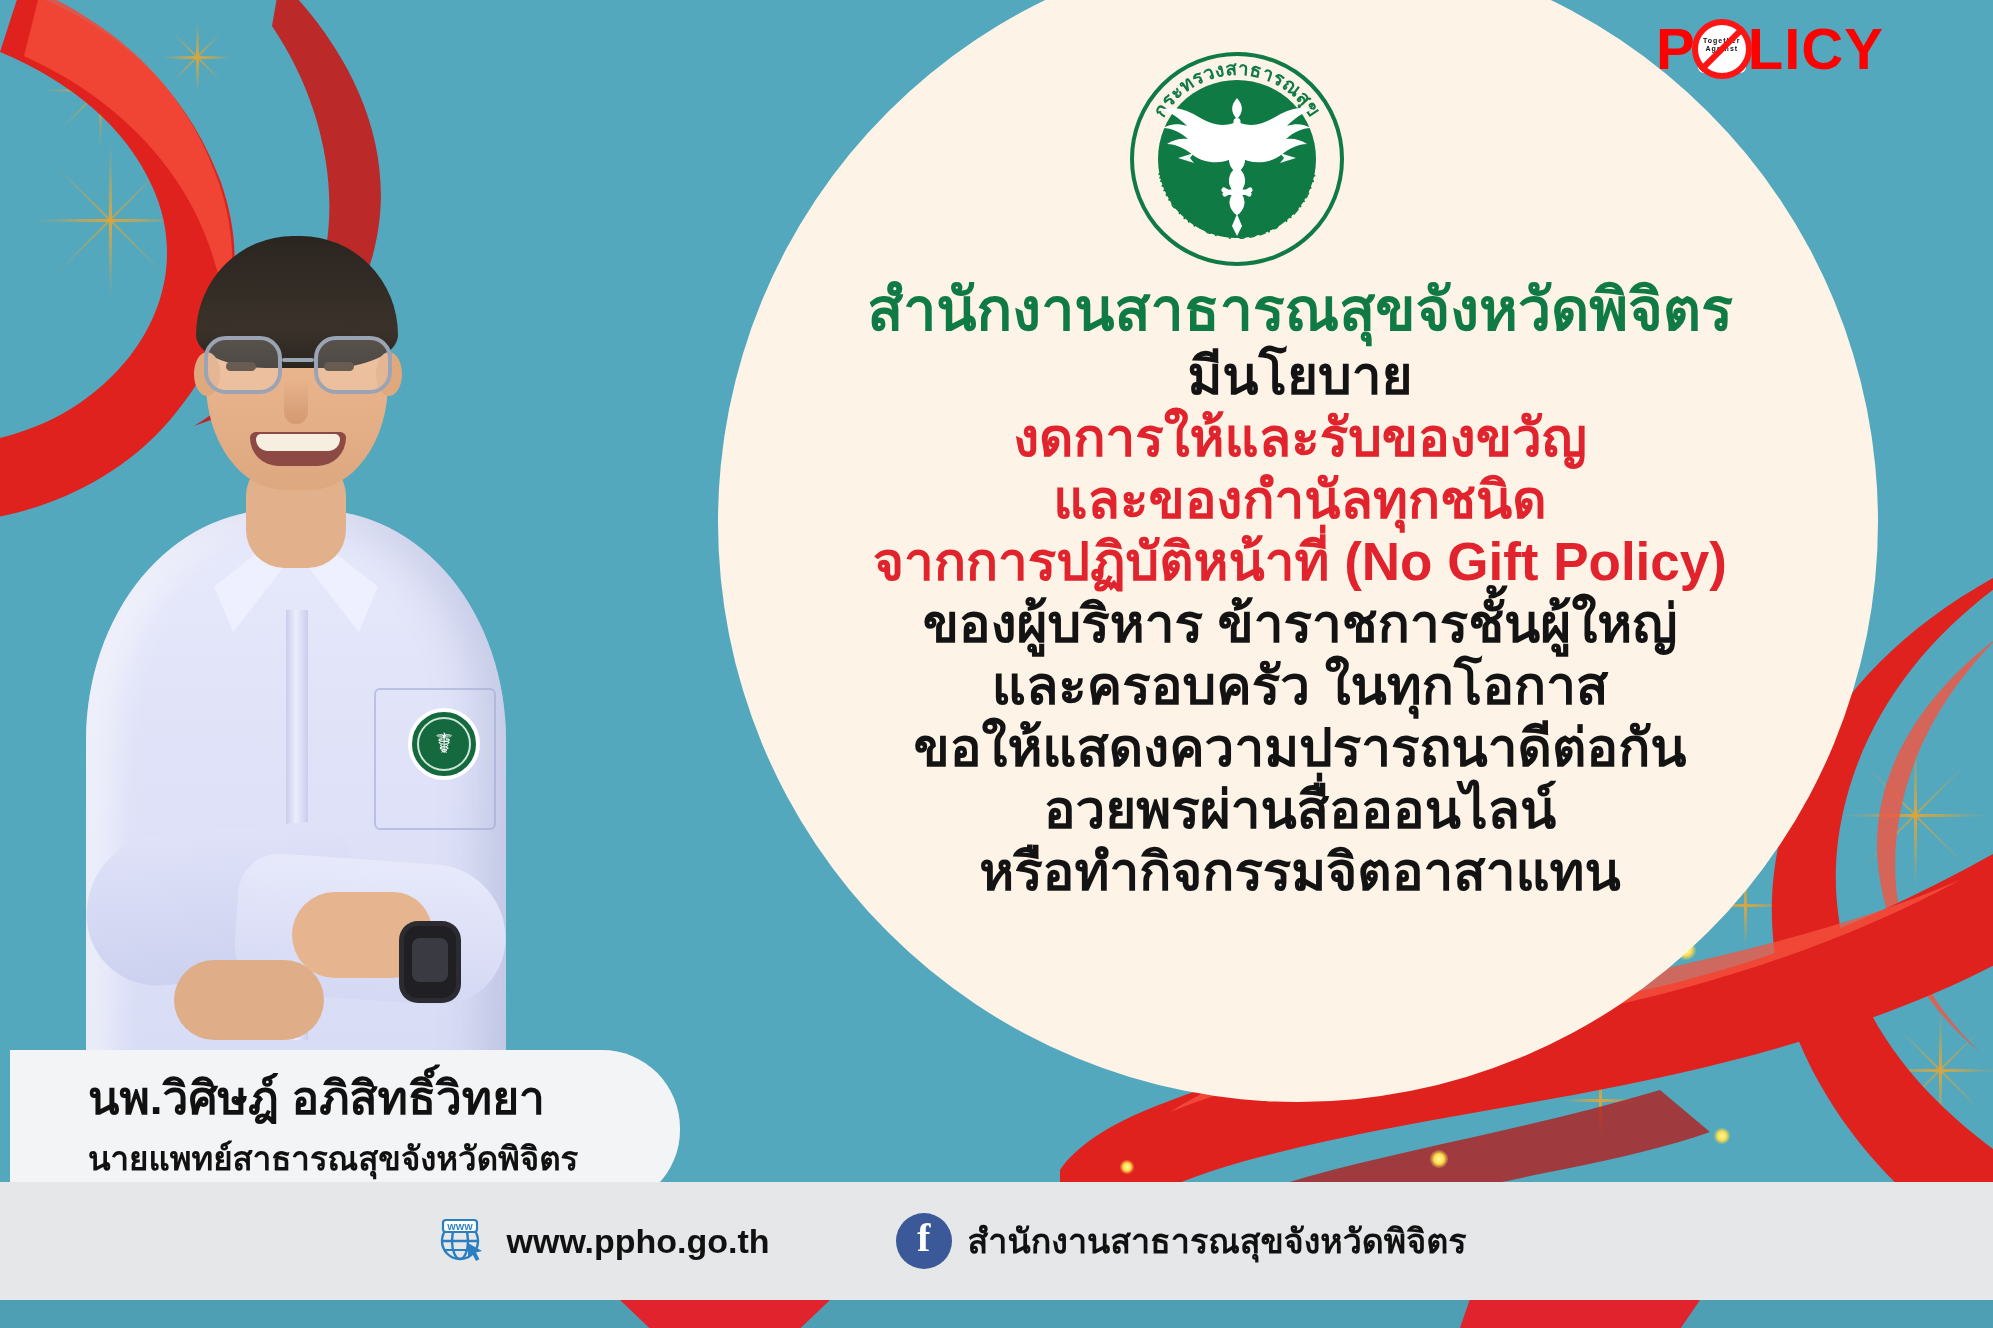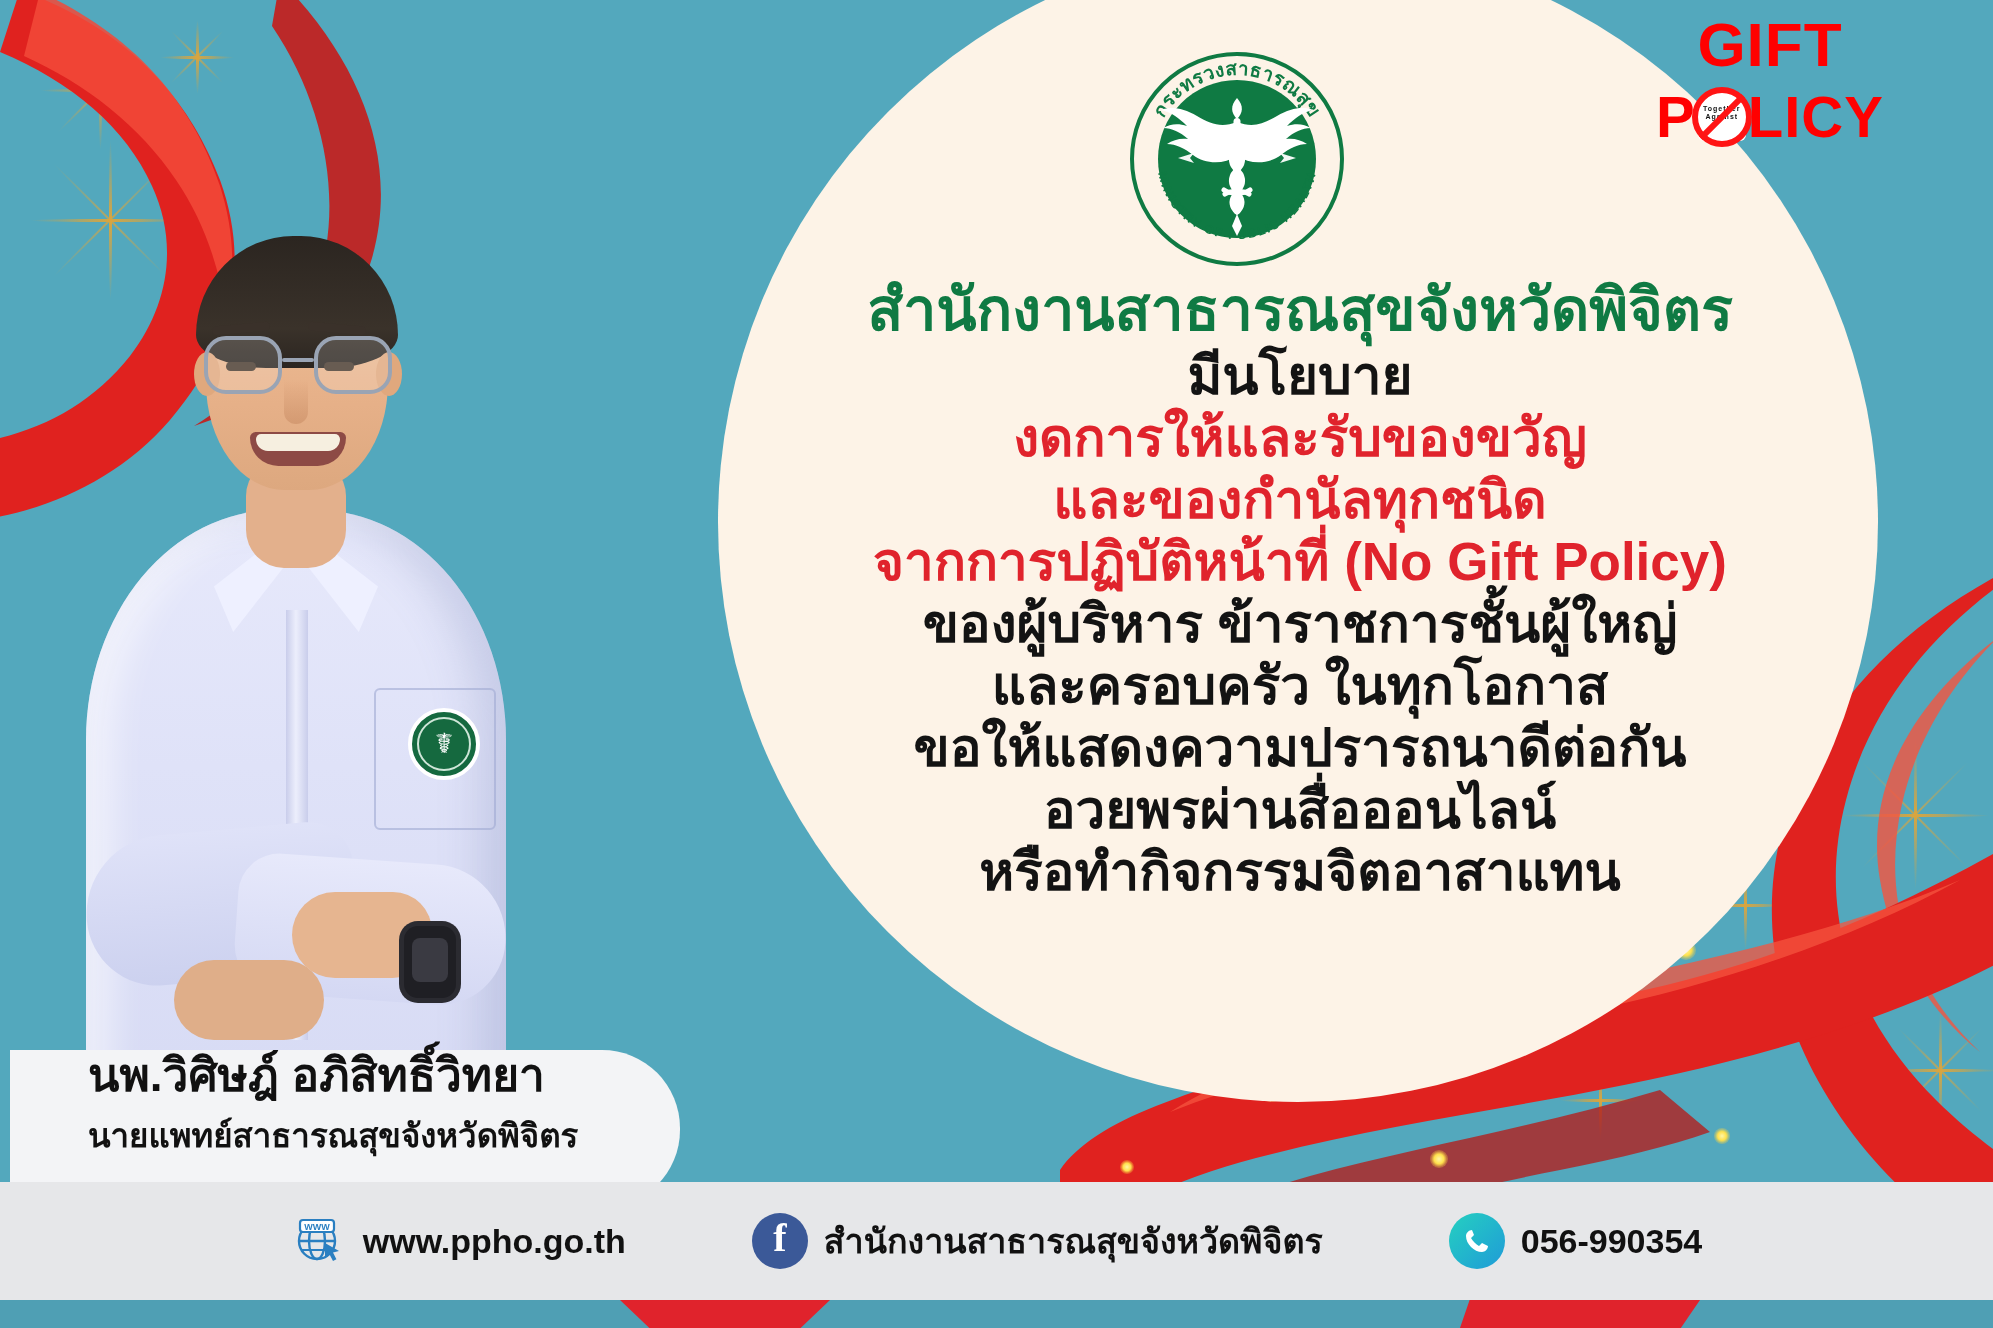--- a/index.html
+++ b/index.html
@@ -124,21 +124,21 @@
     font-family:"Liberation Sans","DejaVu Sans",sans-serif;font-weight:700;line-height:1.17;}
   .maintext .ln{display:block;}
   .ln.green{color:#0f7a43;font-size:59px;font-weight:800;}
   .ln.black{color:#131313;font-size:53px;}
   .ln.red{color:#e0232c;font-size:53px;font-weight:800;}
 
   
   .nameplate{
     position:absolute;left:10px;top:1050px;width:670px;height:158px;
     background:#f3f4f6;border-radius:0 78px 78px 0;
-    display:flex;flex-direction:column;padding-left:78px;
+    display:flex;flex-direction:column;justify-content:center;padding-left:78px;
   }
   .nameplate .nm{color:#111;font-weight:800;font-size:46px;line-height:1.1;}
   .nameplate .role{color:#111;font-weight:700;font-size:33px;margin-top:8px;}
 
   
   .footer{
     position:absolute;left:0;bottom:28px;width:100%;height:118px;background:#e6e7e9;
     display:flex;align-items:center;justify-content:center;gap:34px;
   }
   .footer .item{display:flex;align-items:center;gap:16px;color:#111;font-weight:700;font-size:34px;justify-content:flex-end;}
@@ -286,21 +286,20 @@
         <path d="M125 148 c-12 -8 -24 8 -12 18"></path>
       </g>
       <g fill="#ffffff" opacity=".95">
         <path d="M54 112 l16 -5 l-4 5 l4 5 Z"></path>
         <path d="M172 112 l-16 -5 l4 5 l-4 5 Z"></path>
       </g>
     </svg>
   </div>
 
   <div class="ngp">
-    <div class="l2">GIFT</div>
     <div class="l3">
       <span>P</span>
       <span class="tac sml">
         <span class="tac-img">
           <span>Together</span><br>
           <span>Against</span>
           <span class="tac-ribbon"></span>
         </span>
         <span class="no-slash"></span>
       </span>
@@ -382,29 +381,20 @@
 
     <span class="gap"></span>
 
     <div class="item">
       <span class="ico fb">f</span>
       <span>สำนักงานสาธารณสุขจังหวัดพิจิตร</span>
     </div>
 
     <span class="gap"></span>
 
-    <div class="item">
-      <span class="ico phone">
-        <svg viewBox="0 0 32 32" width="32" height="32">
-          <path d="M11 5 c-3 0 -6 3 -6 6 c0 8 8 16 16 16 c3 0 6 -3 6 -6 l-6 -3 l-3 3
-                   c-3 -1.6 -6.4 -5 -8 -8 l3 -3 Z" fill="#ffffff"></path>
-        </svg>
-      </span>
-      <span>056-990354</span>
-    </div>
   </div>
 
   <div class="bottomstrip">
     <span class="redwedge"></span>
     <span class="redwedge2"></span>
   </div>
 
 </div>
 
 </body></html>

